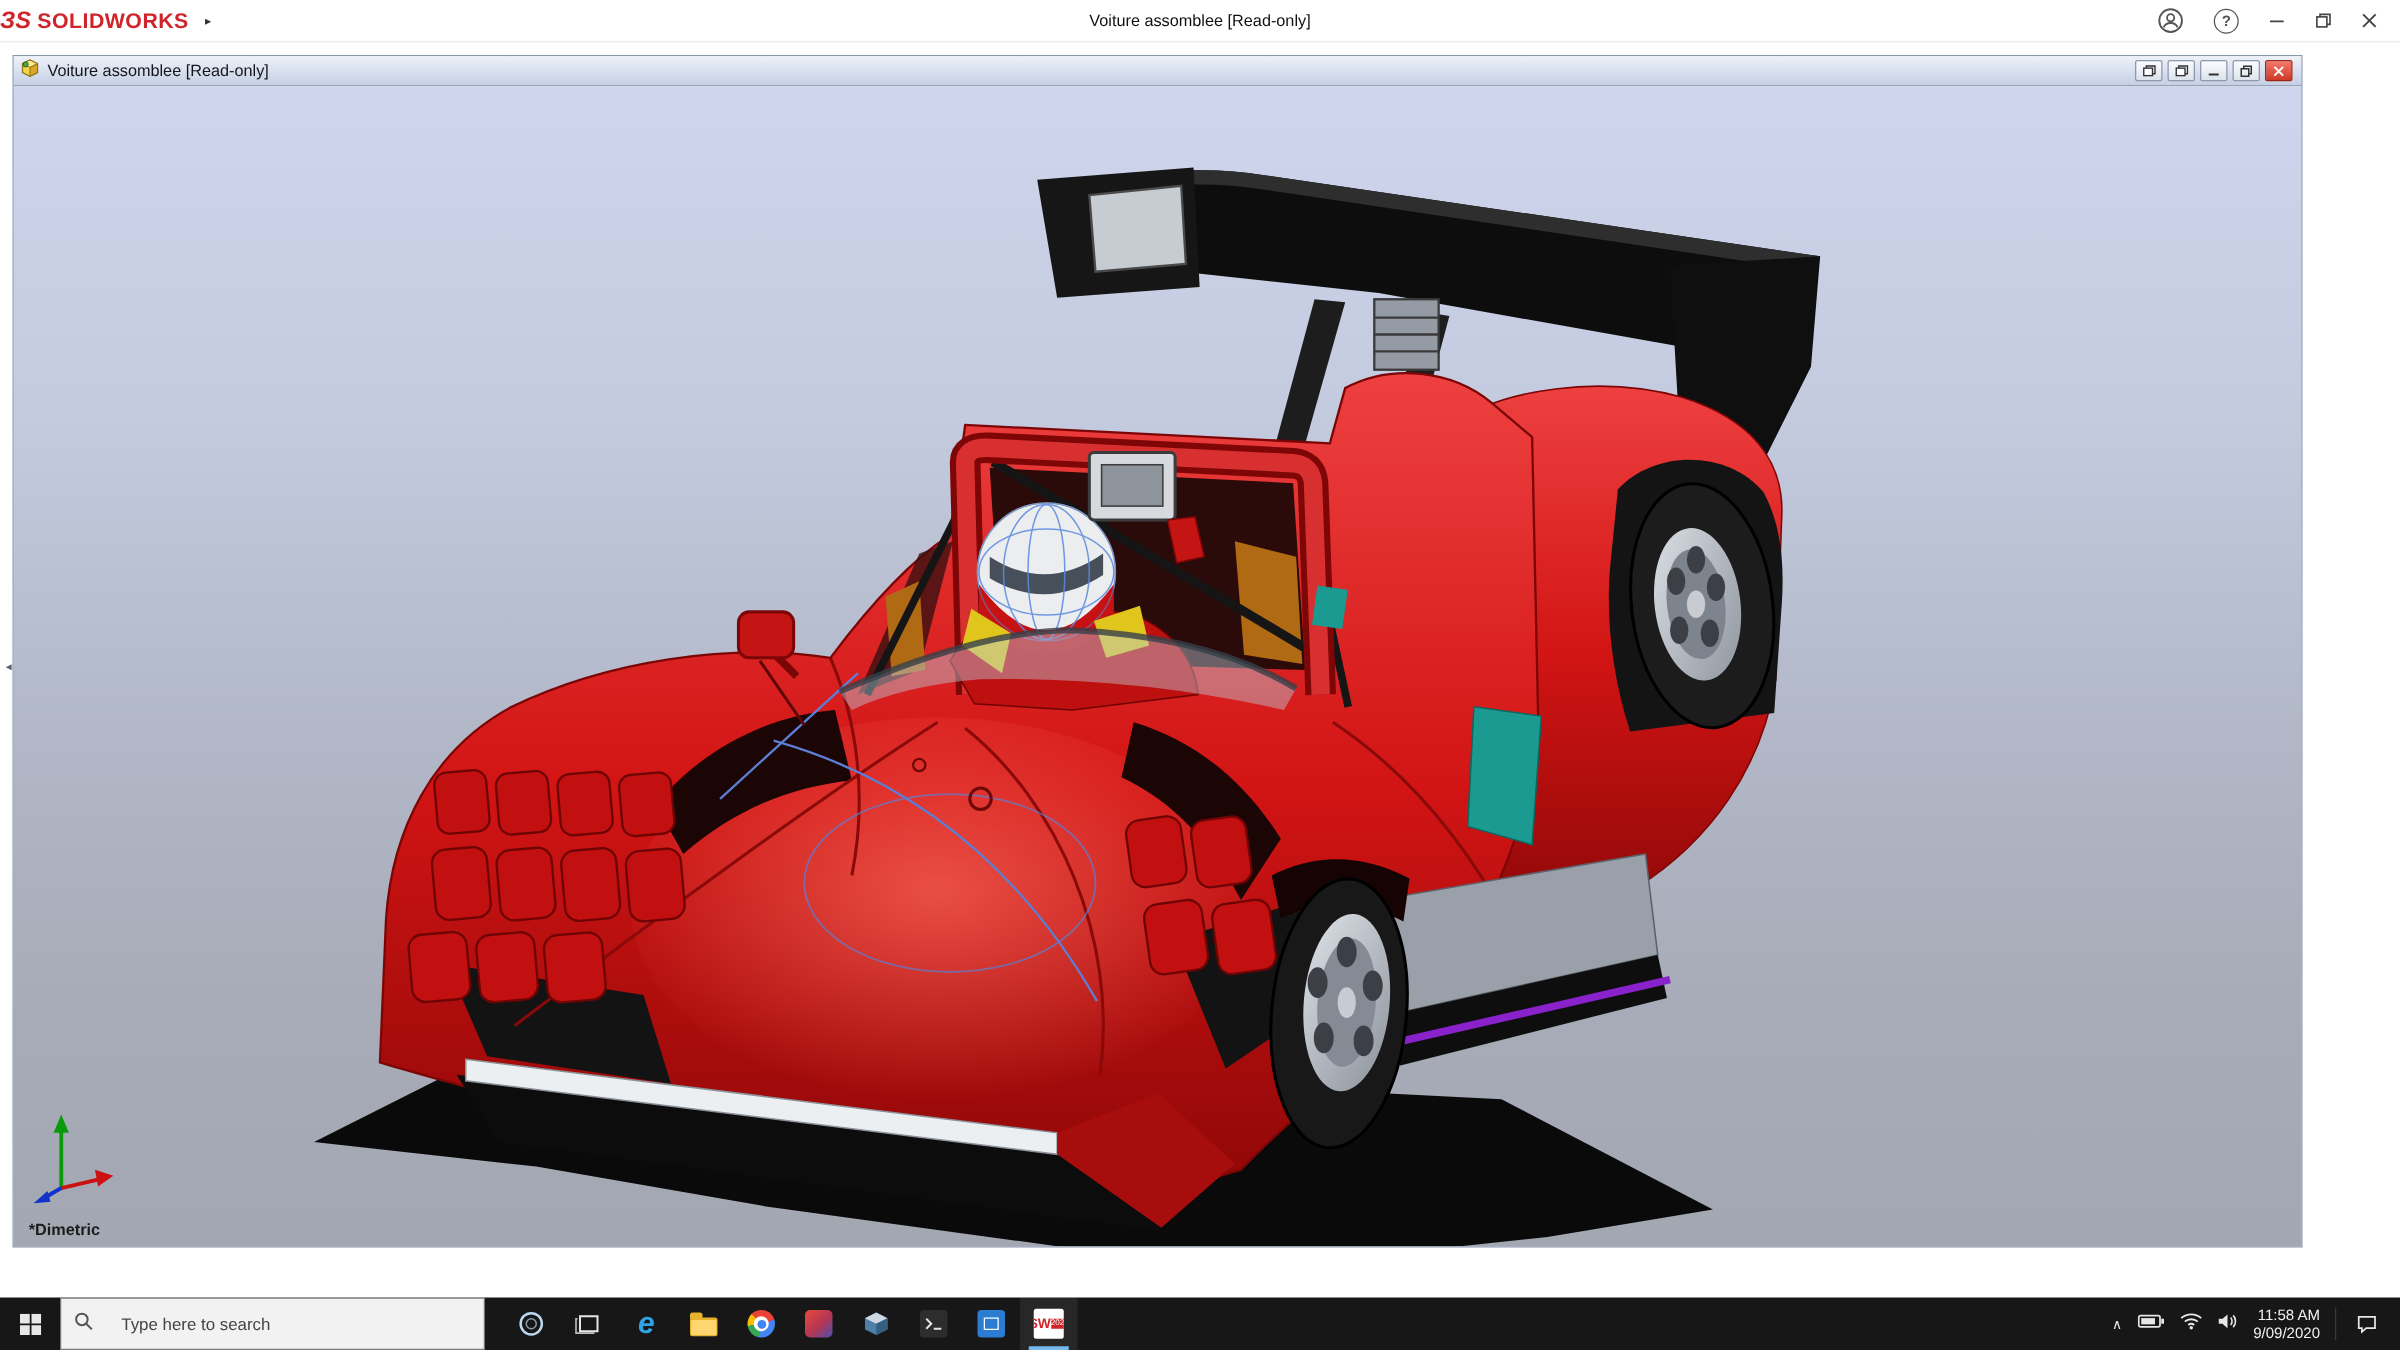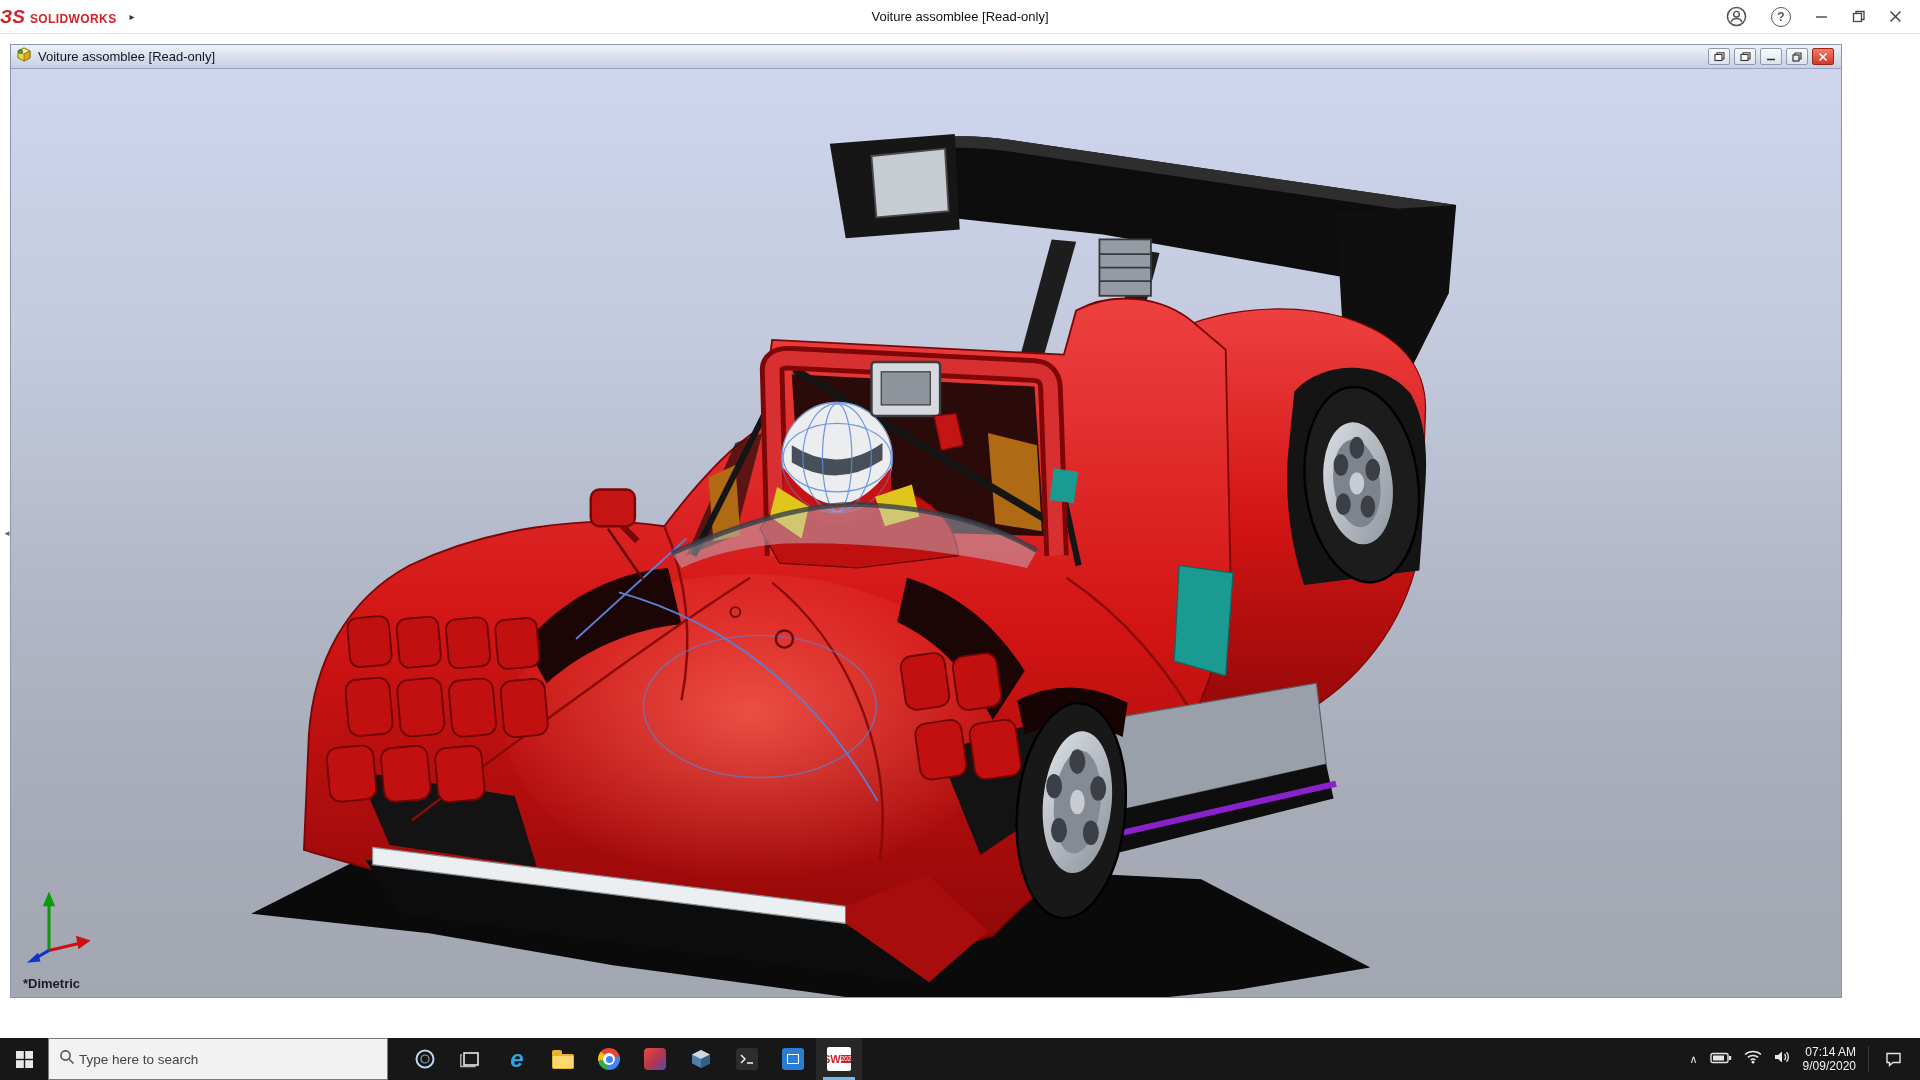--- a/index.html
+++ b/index.html
@@ -4,21 +4,21 @@
 <style>
   * { margin:0; padding:0; box-sizing:border-box; }
   html,body { width:1920px; height:1080px; font-family:"Liberation Sans", sans-serif; }
   .screen { position:relative; width:1920px; height:1080px; background:#ffffff; overflow:hidden; }
 
   
   .app-titlebar { position:absolute; top:0; left:0; right:0; height:34px; background:#fff;
                   border-bottom:1px solid #e3e3e3; display:flex; align-items:center; }
   .brand { display:flex; align-items:baseline; gap:5px; color:#d1232a; }
   .brand-glyph { font-size:19px; font-weight:bold; font-style:italic; }
-  .brand-name { font-size:12px; font-weight:bold; letter-spacing:.4px; }
+  .brand-name { font-size:17px; font-weight:bold; letter-spacing:.4px; }
   .brand-arrow { font-size:10px; color:#333; margin-left:8px; align-self:center; }
   .app-title { position:absolute; left:50%; transform:translateX(-50%); font-size:13px; color:#111; }
   .app-controls { margin-left:auto; display:flex; align-items:center; gap:24px; padding-right:18px; }
   .circle-icon { width:20px; height:20px; border:1.5px solid #555; border-radius:50%;
                  display:flex; align-items:center; justify-content:center; font-size:12px; color:#555; font-weight:bold; }
   .winctl svg { display:block; }
 
   
   .app-client { position:absolute; top:34px; left:0; right:0; bottom:42px; background:#fff; }
   .collapse-handle { position:absolute; left:1px; top:488px; width:12px; height:22px; color:#5a6472;
@@ -39,21 +39,21 @@
   .viewport { position:absolute; top:24px; left:0; right:0; bottom:0;
               background:linear-gradient(180deg,#ced5ed 0%,#c4cbdf 28%,#b2b8c8 55%,#a7acb8 78%,#a2a7b2 100%);
               overflow:hidden; }
   .viewport > svg.scene { position:absolute; inset:0; width:100%; height:100%; }
   .view-label { position:absolute; left:12px; bottom:6px; font-size:13px; font-weight:bold; color:#1c1c1c; }
 
   
   .taskbar { position:absolute; left:0; right:0; bottom:0; height:42px; background:#171717;
              display:flex; align-items:stretch; color:#e6e6e6; }
   .tb-start { width:48px; display:flex; align-items:center; justify-content:center; }
-  .tb-search { width:340px; background:#f2f2f2; border:1px solid #7a7a7a; display:flex; align-items:center; gap:4px; padding:0 10px; }
+  .tb-search { width:340px; background:#f2f2f2; border:1px solid #7a7a7a; display:flex; align-items:center; gap:22px; padding:0 10px; }
   .tb-search input { flex:1; border:none; outline:none; background:transparent; font-size:13.5px; color:#222;
                      font-family:"Liberation Sans", sans-serif; }
   .tb-search input::placeholder { color:#444; opacity:1; }
   .tb-icons { display:flex; align-items:stretch; margin-left:14px; }
   .tb-slot { width:46px; display:flex; align-items:center; justify-content:center; position:relative; }
   .tb-slot.active { background:rgba(255,255,255,.07); }
   .tb-slot.active::after { content:""; position:absolute; left:7px; right:7px; bottom:0; height:3px; background:#76b9ed; }
   .edge-e { font-size:24px; font-weight:bold; color:#2fa3e6; font-style:italic; line-height:1; }
   .folder { position:relative; width:22px; height:15px; background:#e8b22e; border-radius:2px; margin-top:4px; }
   .folder::before { content:""; position:absolute; top:-4px; left:0; width:10px; height:5px; background:#e8b22e; border-radius:2px 2px 0 0; }
@@ -427,21 +427,21 @@
           </svg>
       </span>
       <span>
         <svg width="17" height="14" viewBox="0 0 17 14">
             <path d="M 1,5 L 4,5 L 8,1.5 L 8,12.5 L 4,9 L 1,9 Z" fill="#e6e6e6"></path>
             <path d="M 10.5,4 C 12,5.5 12,8.5 10.5,10" fill="none" stroke="#e6e6e6" stroke-width="1.3"></path>
             <path d="M 12.5,2.3 C 15,4.7 15,9.3 12.5,11.7" fill="none" stroke="#e6e6e6" stroke-width="1.3"></path>
           </svg>
       </span>
       <div class="clock">
-        <div>07:14 AM</div>
+        <div>11:58 AM</div>
         <div>9/09/2020</div>
       </div>
       <span class="tray-sep"></span>
       <span class="action-center">
         <svg width="17" height="15" viewBox="0 0 17 15">
             <path d="M 2,1.5 L 15,1.5 L 15,10.5 L 8,10.5 L 4.5,13.5 L 4.5,10.5 L 2,10.5 Z" fill="none" stroke="#e6e6e6" stroke-width="1.4"></path>
           </svg>
       </span>
     </div>
   </div>

